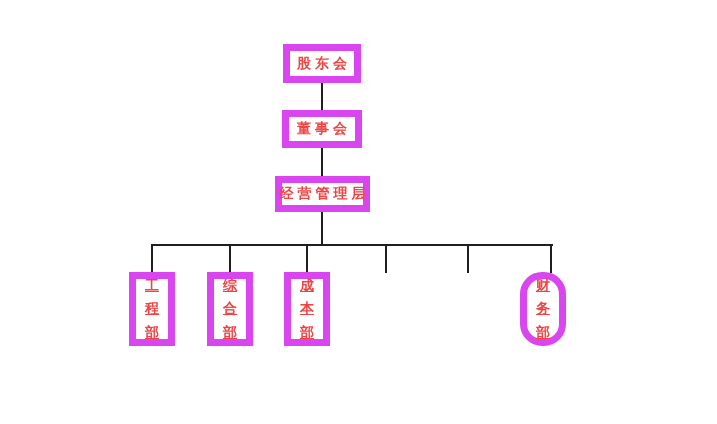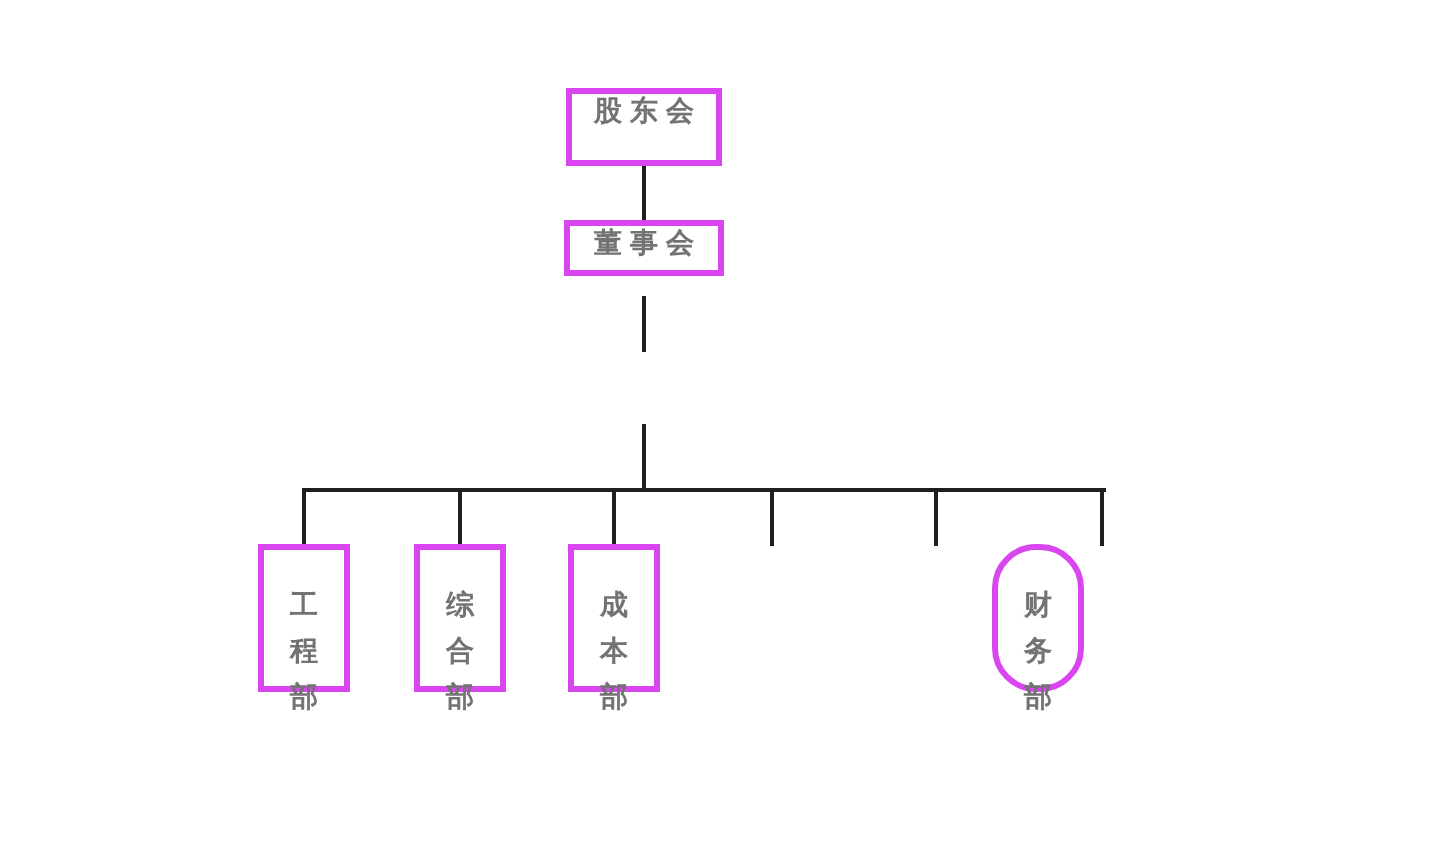--- a/index.html
+++ b/index.html
@@ -10,50 +10,51 @@
   }
   .canvas {
     position: relative;
     width: 717px;
     height: 424px;
     background: #ffffff;
     overflow: hidden;
   }
   .org-box {
     position: absolute;
-    border: 3px solid #d946ef;
+    border: 7px solid #d946ef;
     background: #ffffff;
-    color: #737373;
+    color: #ef4444;
     display: flex;
-    align-items: flex-start;
+    align-items: center;
     justify-content: center;
     font-weight: bold;
     font-size: 14px;
     box-sizing: border-box;
   }
   .chain-box .label {
     letter-spacing: 4px;
     margin-right: -4px; 
     white-space: nowrap;
   }
   .dept-box .label {
     display: block;
     width: 1.05em;
     margin: 17px auto;
     word-break: break-all;
     line-height: 1.65;
     text-align: center;
+    text-decoration: underline;
   }
   .line {
     position: absolute;
     background: #1f1f1f;
   }
   
   #box-shareholders { left: 283px; top: 44px;  width: 78px; height: 39px; }
-  #box-board        { left: 282px; top: 110px; width: 80px; height: 28px; }
+  #box-board        { left: 282px; top: 110px; width: 80px; height: 38px; }
   #box-management   { left: 275px; top: 176px; width: 95px; height: 36px; }
   
   #vline-1 { left: 321px; top: 83px;  width: 2px; height: 27px; }
   #vline-2 { left: 321px; top: 148px; width: 2px; height: 28px; }
   #vline-3 { left: 321px; top: 212px; width: 2px; height: 34px; }
   
   #hline { left: 151px; top: 244px; width: 402px; height: 2px; }
   
   .stub { top: 244px; width: 2px; height: 29px; }
   #stub-1 { left: 151px; }
@@ -62,39 +63,42 @@
   #stub-4 { left: 385px; }
   #stub-5 { left: 467px; }
   #stub-6 { left: 550px; }
   
   .dept-box { top: 272px; width: 46px; height: 74px; }
   #dept-1 { left: 129px; }
   #dept-2 { left: 207px; }
   #dept-3 { left: 284px; }
   #dept-4 { left: 363px; }
   #dept-5 { left: 445px; }
-  #dept-6 { left: 496px; border-radius: 22px; }
+  #dept-6 { left: 520px; border-radius: 22px; }
 </style>
 </head>
 <body>
 
 <div class="canvas">
 
   <div class="org-box chain-box" id="box-shareholders">
     <span class="label">股东会</span>
   </div>
 
   <div class="line" id="vline-1"></div>
 
   <div class="org-box chain-box" id="box-board">
     <span class="label">董事会</span>
   </div>
 
   <div class="line" id="vline-2"></div>
 
+  <div class="org-box chain-box" id="box-management">
+    <span class="label">经营管理层</span>
+  </div>
 
   <div class="line" id="vline-3"></div>
   <div class="line" id="hline"></div>
 
   <div class="line stub" id="stub-1"></div>
   <div class="line stub" id="stub-2"></div>
   <div class="line stub" id="stub-3"></div>
   <div class="line stub" id="stub-4"></div>
   <div class="line stub" id="stub-5"></div>
   <div class="line stub" id="stub-6"></div>

